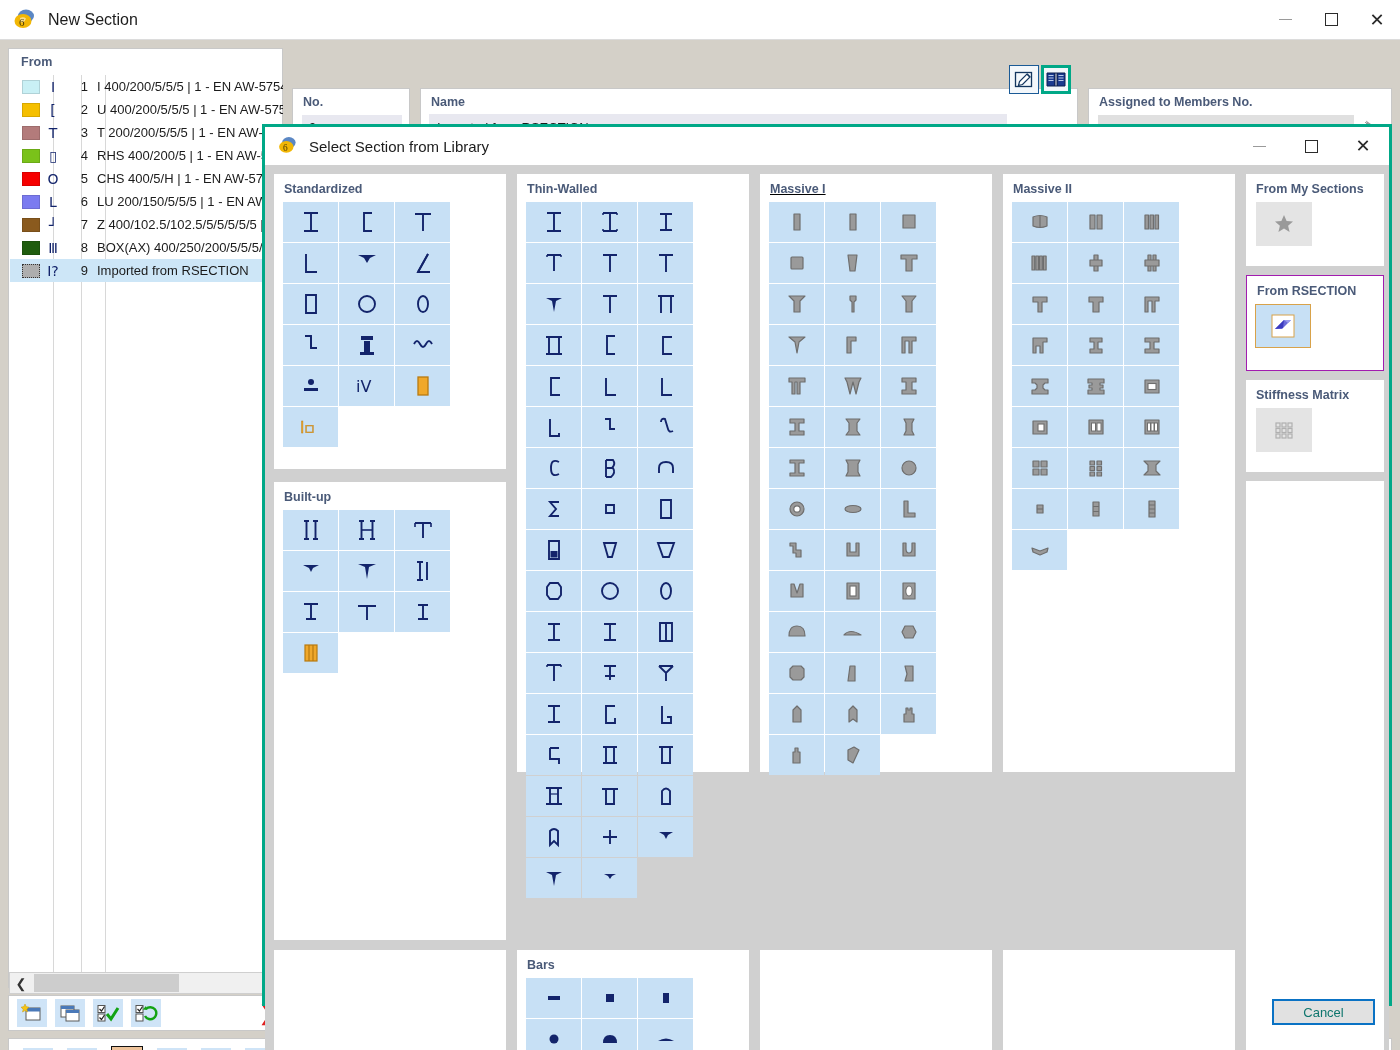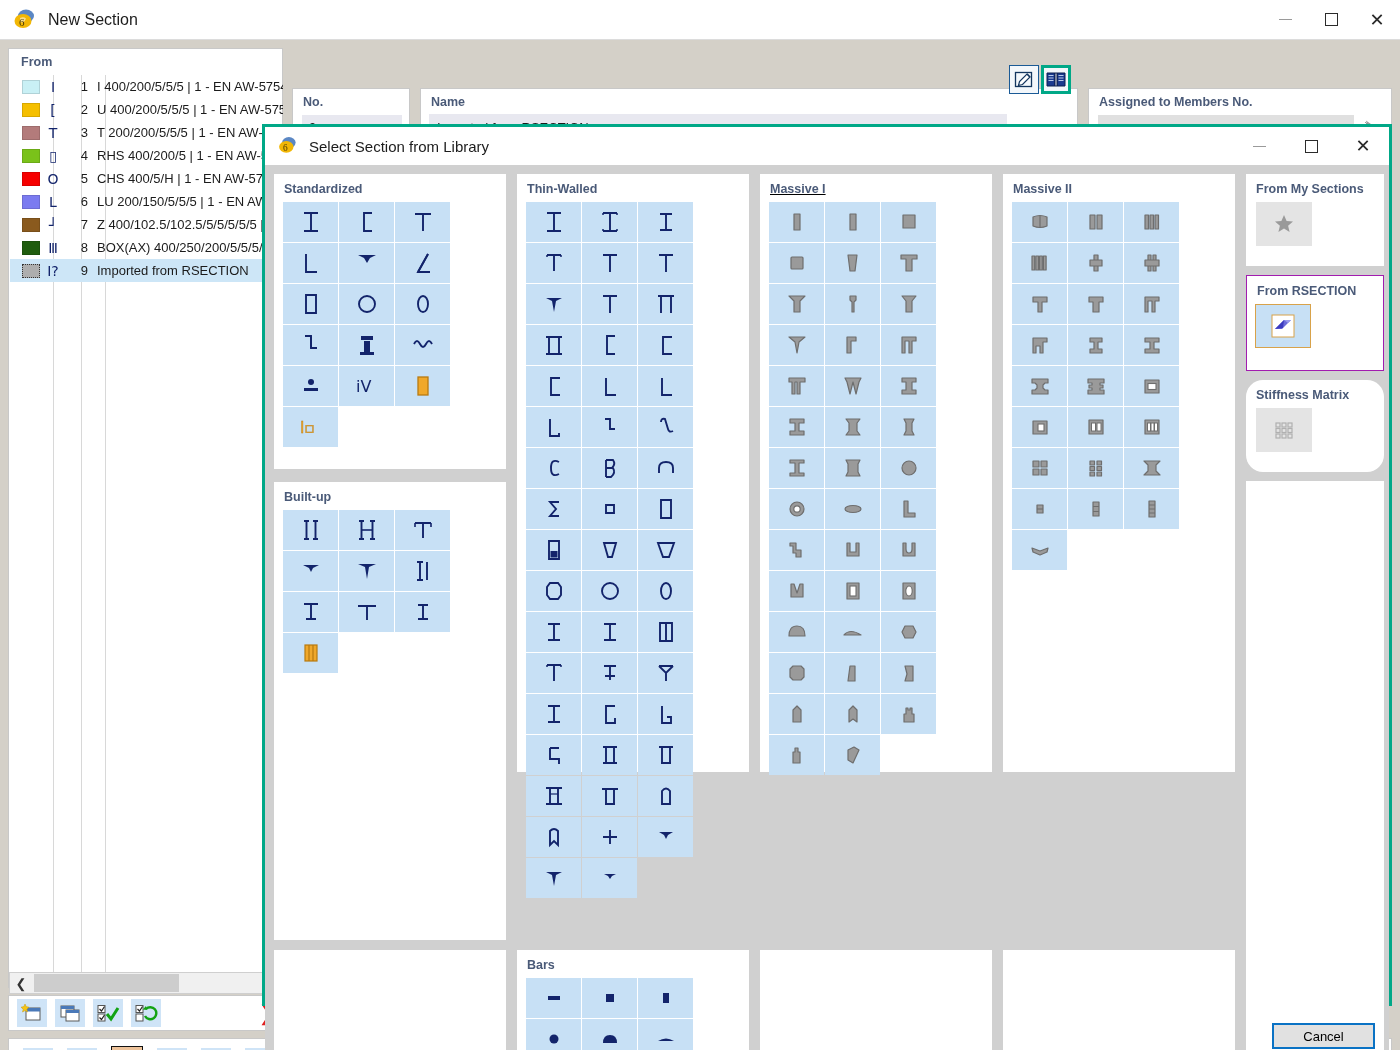--- a/index.html
+++ b/index.html
@@ -106,21 +106,21 @@
 
   .side-panel { position:absolute; background:#ffffff; }
   .side-cell { width:56px; height:44px; background:#e4e4e4; margin:0 0 0 10px; display:flex; align-items:center; justify-content:center; }
   .side-cell.act { background:#c7e0f5; border:1px solid #d8a24a; }
 
   #rsect-panel { border:1px solid #a21caf; }
 
   .cancel-btn {
     position:absolute; left:1007px; top:834px; width:103px; height:26px;
     background:#e1e1e1; border:2px solid #0a72c4; font-size:13px;
-    display:flex; align-items:center; justify-content:center; color:#000000;margin-top:24px;
+    display:flex; align-items:center; justify-content:center; color:#0f766e;
   }
 </style>
 </head>
 <body>
 
 <div id="app">
 
   <div class="main-titlebar">
     <div class="main-title-icon">
       <svg width="26" height="26" viewBox="0 0 26 26">
@@ -1183,21 +1183,21 @@
         <div class="side-cell act" style="margin-left:8px;">
           <svg width="26" height="26" viewBox="0 0 26 26">
             <rect x="2" y="2" width="22" height="22" fill="#fff" stroke="#d8a24a"></rect>
             <path d="M5 16 l9 -9 7 0 -9 9 z" fill="#6b6bd8"></path>
             <path d="M5 16 l9 -9 -1 8 z" fill="#3c3cc0"></path>
             <path d="M14 7 l7 0 -3 3 z" fill="#9a9aee"></path>
           </svg>
         </div>
       </div>
 
-      <div class="side-panel" id="stiff-panel" style="left:981px; top:215px; width:138px; height:92px;border-radius:17px;">
+      <div class="side-panel" id="stiff-panel" style="left:981px; top:215px; width:138px; height:92px;">
         <div class="panel-title">Stiffness Matrix</div>
         <div class="side-cell">
           <svg width="24" height="22" viewBox="0 0 24 22">
             <g fill="none" stroke="#b0b0b0" stroke-width="1.2">
               <rect x="4" y="4" width="4" height="4"></rect>
                 <rect x="10" y="4" width="4" height="4"></rect>
                 <rect x="16" y="4" width="4" height="4"></rect>
               <rect x="4" y="9.5" width="4" height="4"></rect>
                 <rect x="10" y="9.5" width="4" height="4"></rect>
                 <rect x="16" y="9.5" width="4" height="4"></rect>

